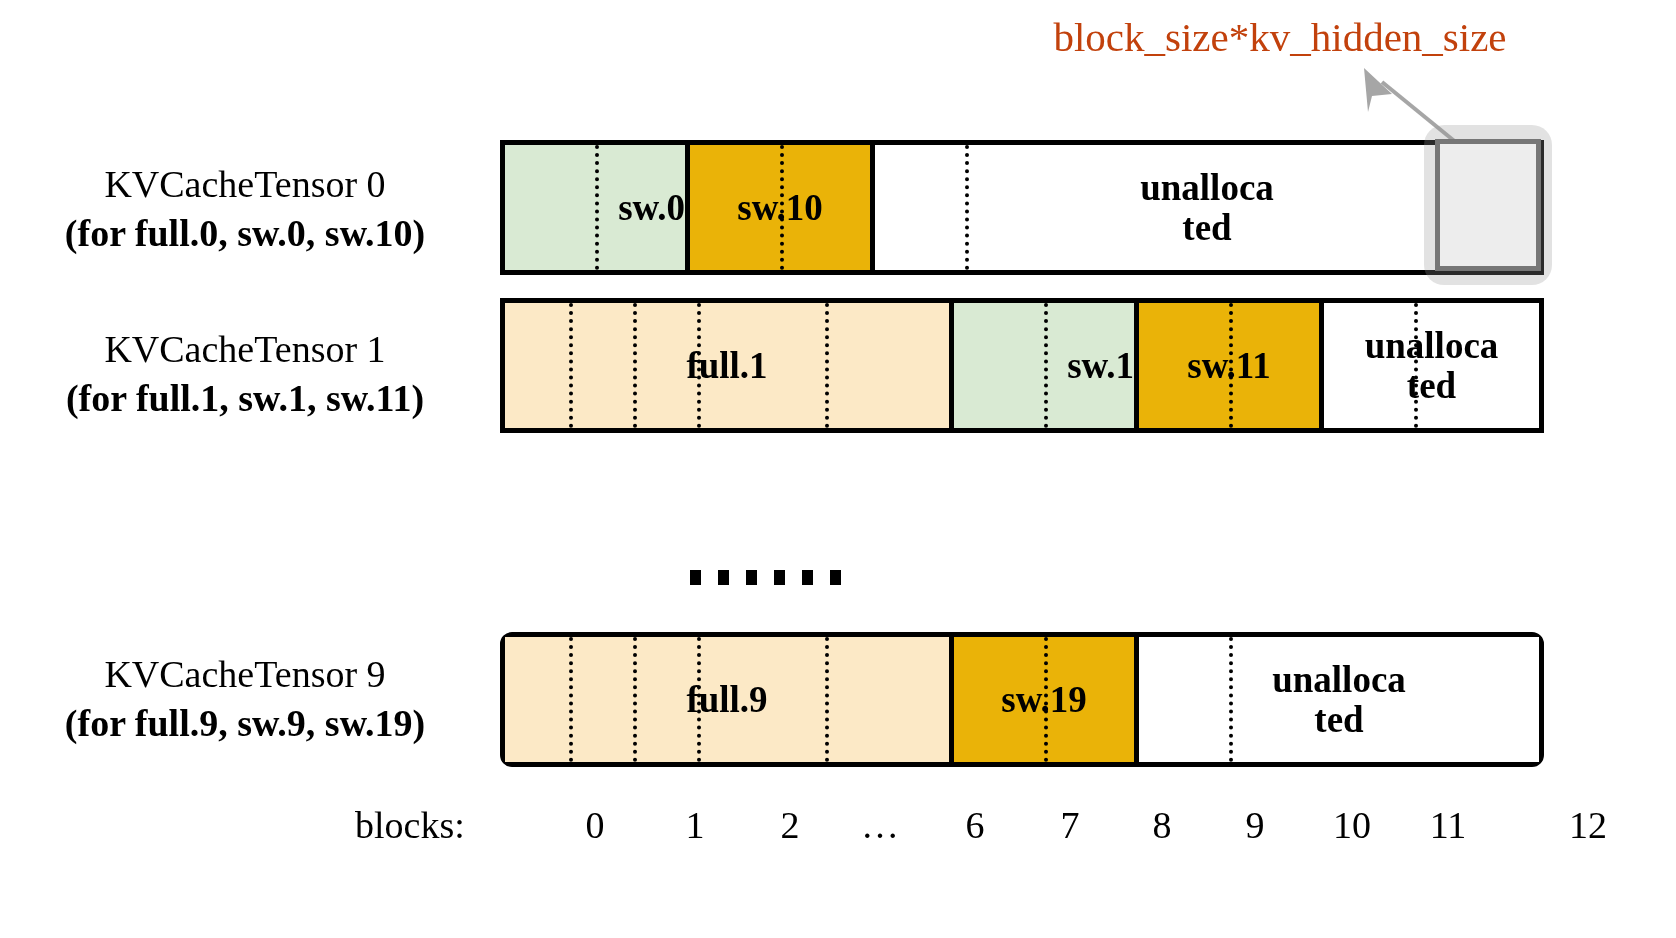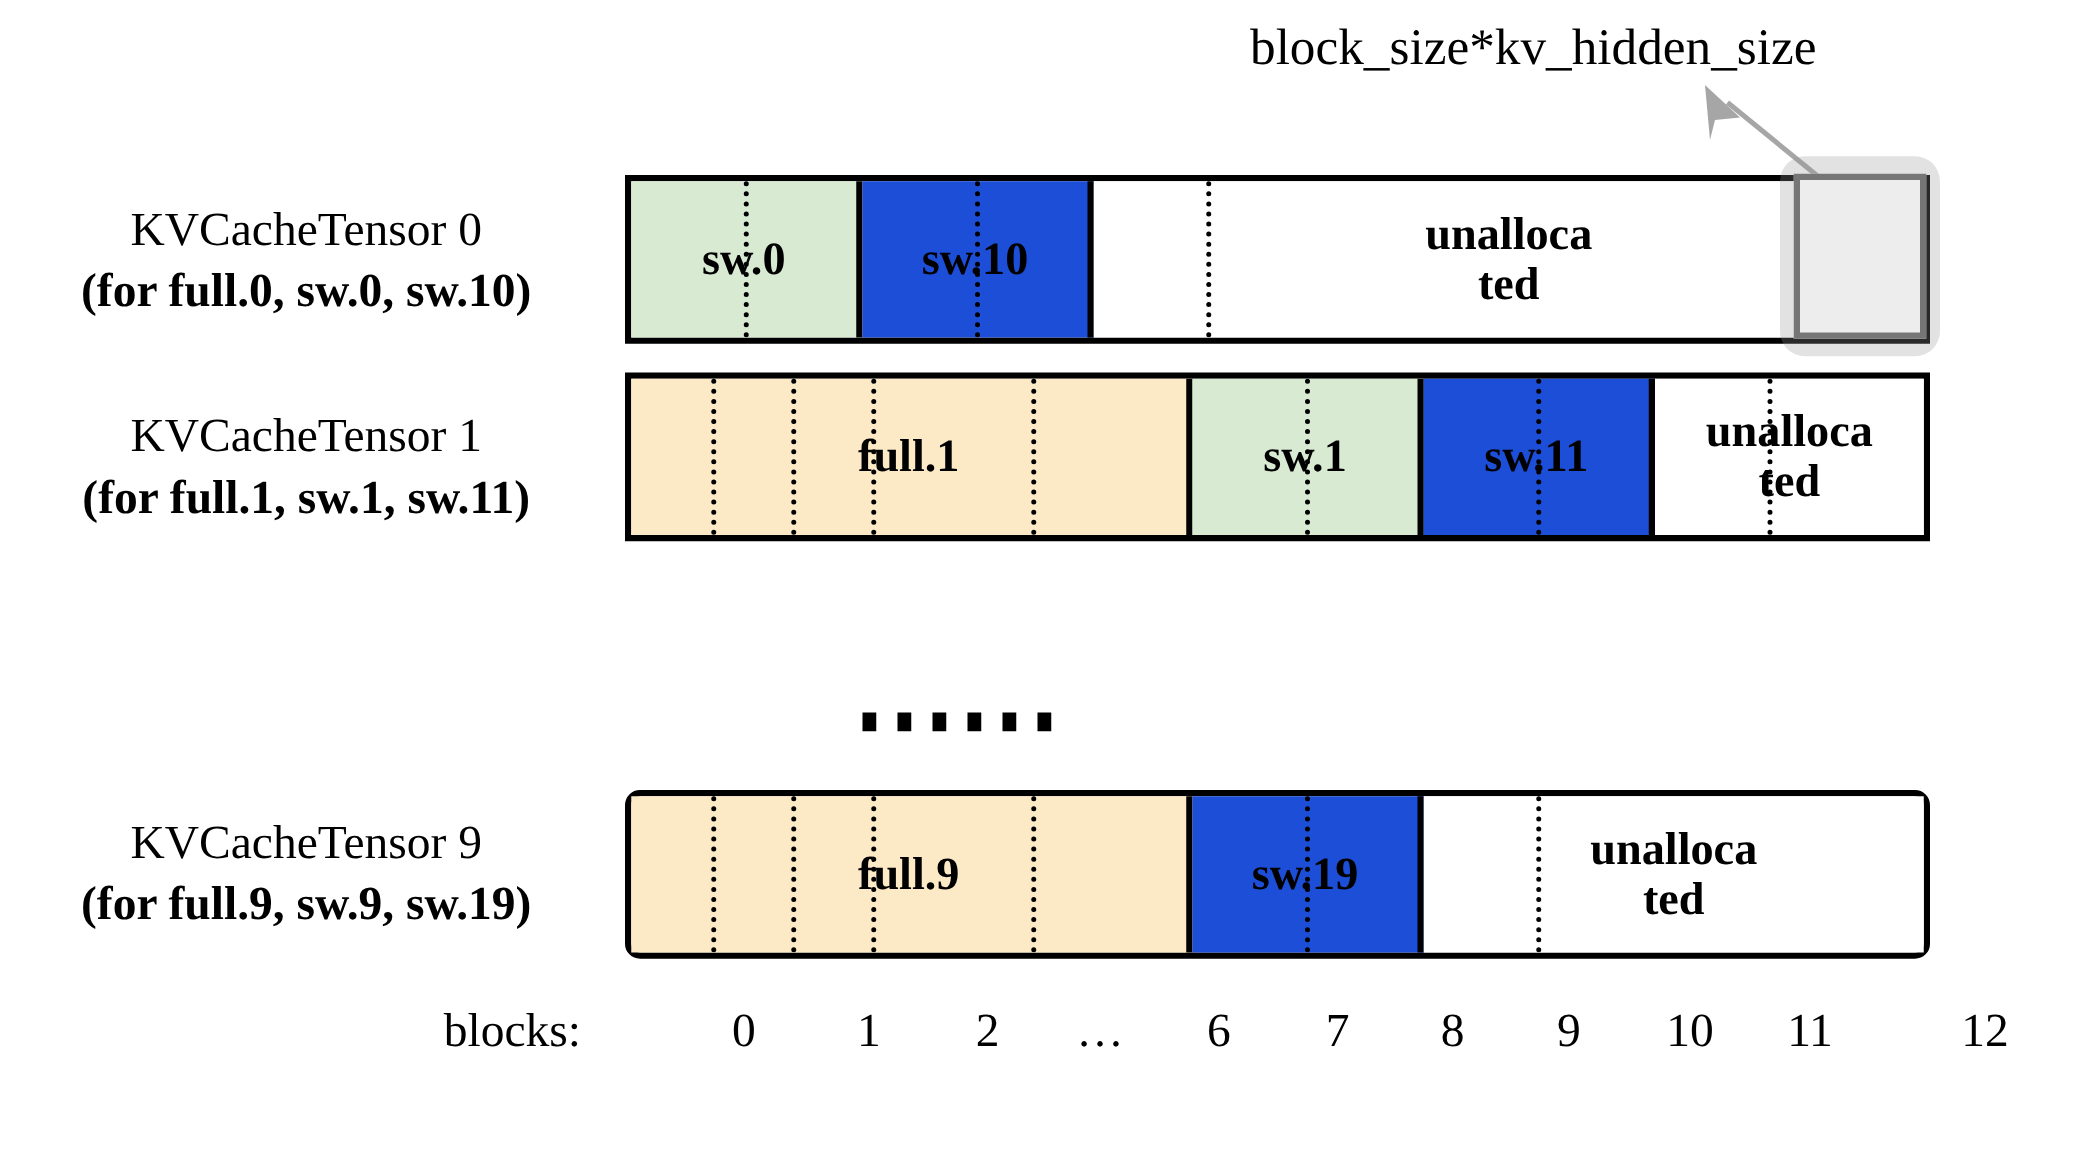--- a/index.html
+++ b/index.html
@@ -15,23 +15,24 @@
     font-family: "Liberation Serif", "DejaVu Serif", serif;
     overflow: hidden;
   }
 
   
   .annotation {
     position: absolute;
     left: 1000px;
     top: 14px;
     width: 560px;
+    text-align: center;
     font-size: 41px;
     line-height: 1.15;
-    color: #000000;
+    color: #c2410c;
     white-space: nowrap;
   }
   .arrow-svg {
     position: absolute;
     left: 1330px;
     top: 60px;
     width: 140px;
     height: 90px;
   }
 
@@ -72,24 +73,25 @@
   }
   .seg.full {
     flex: 0 0 449px;
     background: #fce9c6;
     border-right: 5px solid #000000;
   }
   .seg.sw-light {
     flex: 0 0 185px;
     background: #d9ead3;
     border-right: 5px solid #000000;
+    justify-content: flex-end;
   }
   .seg.sw-dark {
     flex: 0 0 185px;
-    background: #1d4ed8;
+    background: #eab308;
     border-right: 5px solid #000000;
   }
   .seg.unalloc {
     flex: 1 1 auto;
     background: #ffffff;
     line-height: 1.06;
     text-align: center;
   }
   .seg .seg-text { position: relative; z-index: 3; }
 

